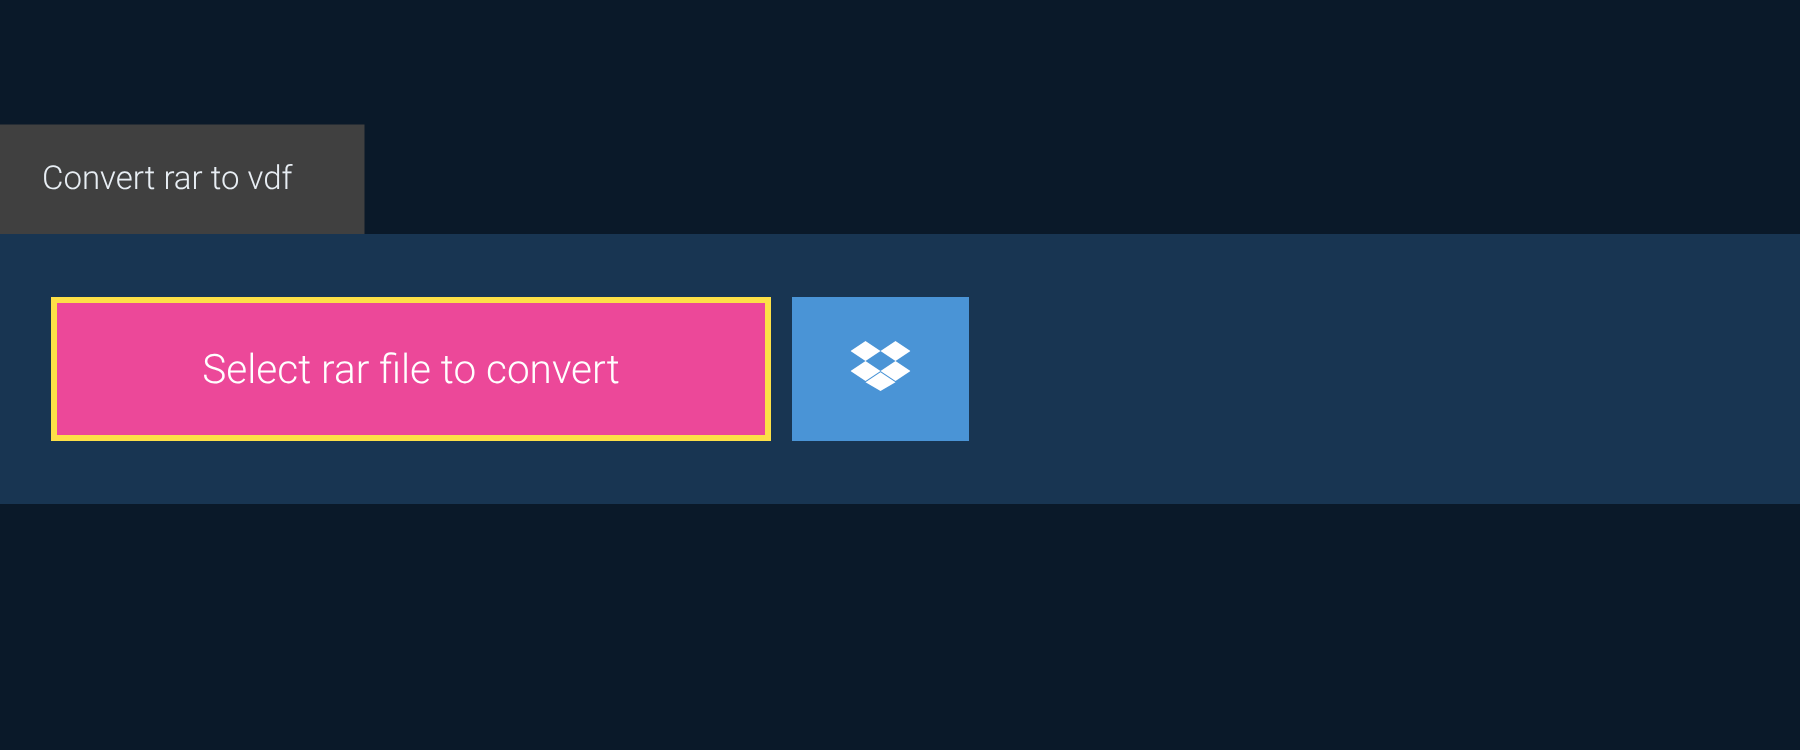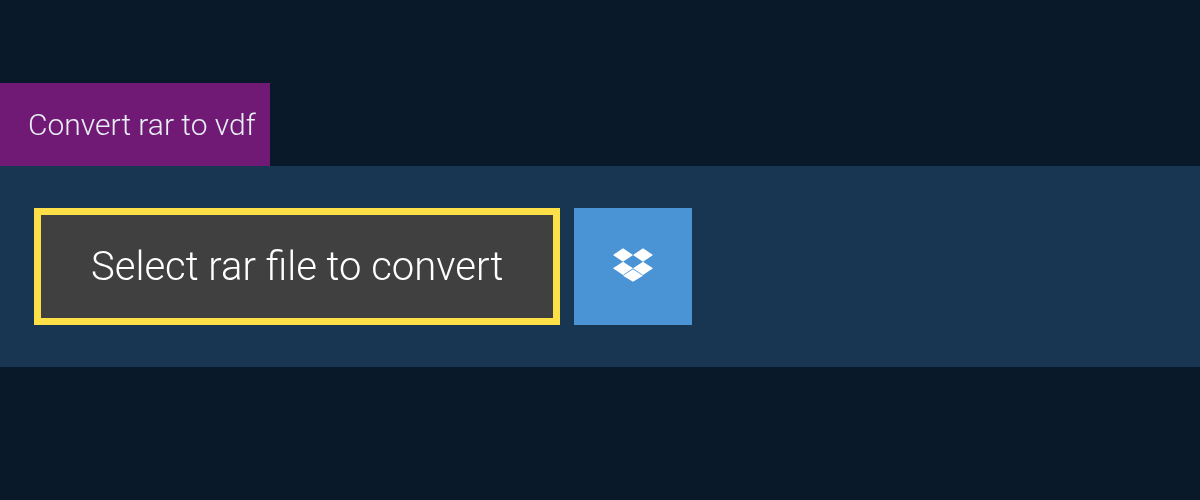--- a/index.html
+++ b/index.html
@@ -8,42 +8,42 @@
       height: 500px;
       background: #0a1929;
       font-family: -apple-system, BlinkMacSystemFont, "Segoe UI", Roboto, sans-serif;
       overflow: hidden;
     }
     .tab-container {
       display: flex;
       margin-top: 83px;
     }
     .tab {
-      background: #701a75;
+      background: #404040;
       color: #e8eef4;
-      font-size: 30px;
+      font-size: 22px;
       font-weight: 300;
-      padding: 24px 14px 24px 28px;
+      padding: 24px 48px 24px 28px;
       display: inline-block;
     }
     .panel {
       background: #183552;
       padding: 42px 34px 42px 34px;
       width: 100%;
     }
     .button-row {
       display: flex;
       gap: 14px;
       align-items: stretch;
     }
     .select-file-button {
-      background: #404040;
-      border: 7px solid #fde047;
+      background: #ec4899;
+      border: 4px solid #fde047;
       color: #ffffff;
-      font-size: 40px;
+      font-size: 27px;
       font-weight: 300;
       padding: 28px 50px;
       cursor: pointer;
       display: flex;
       align-items: center;
       justify-content: center;
       min-width: 480px;
     }
     .dropbox-button {
       background: #4a94d6;

